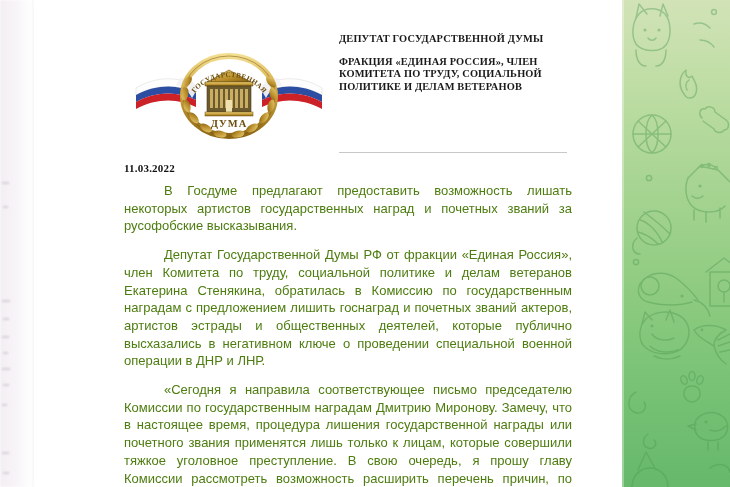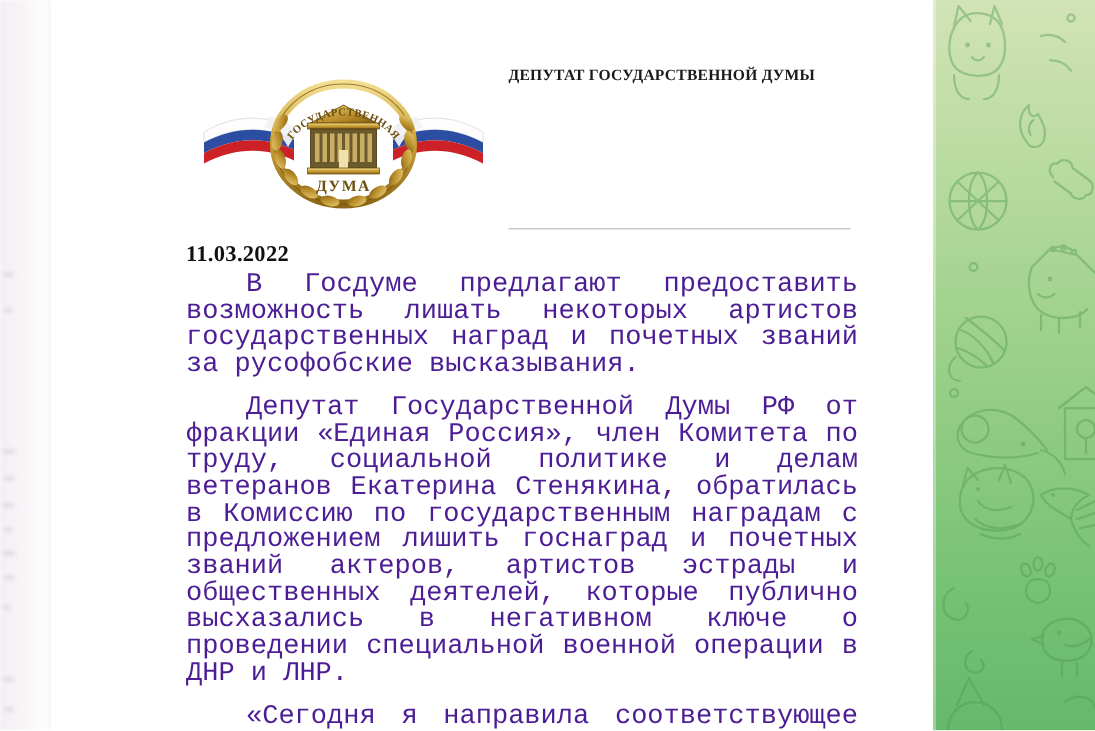--- a/index.html
+++ b/index.html
@@ -80,60 +80,60 @@
     left: 305px;
     top: 29px;
     width: 245px;
     font-family: "Liberation Serif", serif;
     font-weight: bold;
     color: #1a1a1a;
     font-size: 10.4px;
     line-height: 12.6px;
     letter-spacing: .15px;
   }
-  .lh-block { margin: 16px 0 10px 0; }
+  .lh-block { margin: 4px 0 10px 0; }
   .lh-block:last-child { margin-bottom: 0; }
   .lh-line { display: block; white-space: nowrap; }
 
   .header-rule {
     position: absolute;
     left: 305px;
     top: 152px;
     width: 228px;
     height: 1px;
     background: #c8c8c8;
   }
 
   
   .doc-date {
     position: absolute;
     left: 90px;
     top: 162px;
     font-family: "Liberation Serif", serif;
     font-weight: bold;
-    font-size: 15px;
+    font-size: 11px;
     color: #111111;
     letter-spacing: .2px;
   }
 
   
   .body-copy {
     position: absolute;
     left: 90px;
     top: 182px;
     width: 448px;
   }
   .para {
     margin: 0 0 11px 0;
     text-align: justify;
     text-indent: 40px;
-    font-family: Liberation Mono, monospace;
-    font-size: 18px;
+    font-family: Liberation Sans, sans-serif;
+    font-size: 13px;
     line-height: 17.7px;
-    color: #4c1d95;
+    color: #4d7c0f;
     hyphens: none;
   }
   .para:last-child { margin-bottom: 0; }
 
   
   .pet-panel {
     position: absolute;
     left: 622px;
     top: 0;
     width: 108px;
@@ -261,20 +261,25 @@
           <textPath href="#archPath" startOffset="50%" text-anchor="middle">ГОСУДАРСТВЕННАЯ</textPath>
         </text>
 
         <text x="95" y="79" font-family="'Liberation Serif', serif" font-size="10.5" font-weight="bold" fill="#6d5010" text-anchor="middle" letter-spacing="1">ДУМА</text>
       </svg>
 
       <div class="letterhead-text">
         <div class="lh-block">
           <span class="lh-line">ДЕПУТАТ ГОСУДАРСТВЕННОЙ ДУМЫ</span>
         </div>
+        <div class="lh-block">
+          <span class="lh-line">ФРАКЦИЯ «ЕДИНАЯ РОССИЯ», ЧЛЕН</span>
+          <span class="lh-line">КОМИТЕТА ПО ТРУДУ, СОЦИАЛЬНОЙ</span>
+          <span class="lh-line">ПОЛИТИКЕ И ДЕЛАМ ВЕТЕРАНОВ</span>
+        </div>
       </div>
     </div>
 
     <div class="header-rule"></div>
 
     <div class="doc-date">11.03.2022</div>
 
     <div class="body-copy">
       <p class="para">В Госдуме предлагают предоставить возможность лишать некоторых артистов государственных наград и почетных званий за русофобские высказывания.</p>
       <p class="para">Депутат Государственной Думы РФ от фракции «Единая Россия», член Комитета по труду, социальной политике и делам ветеранов Екатерина Стенякина, обратилась в Комиссию по государственным наградам с предложением лишить госнаград и почетных званий актеров, артистов эстрады и общественных деятелей, которые публично высхазались в негативном ключе о проведении специальной военной операции в ДНР и ЛНР.</p>

